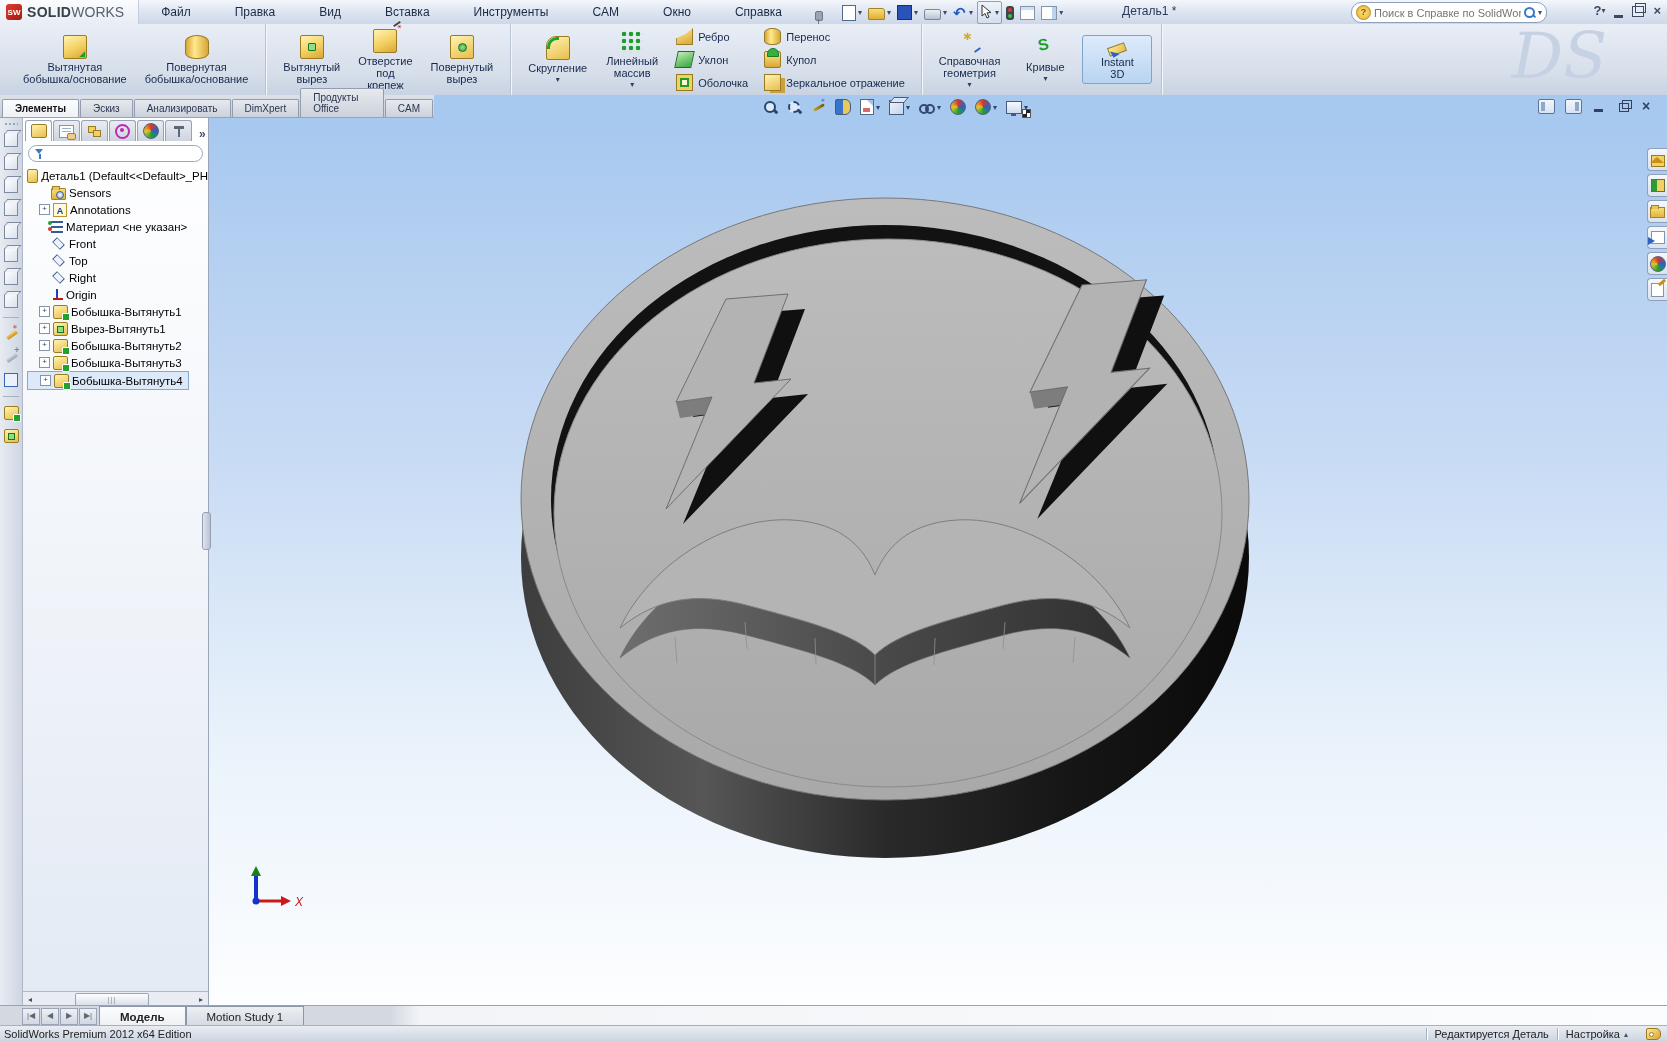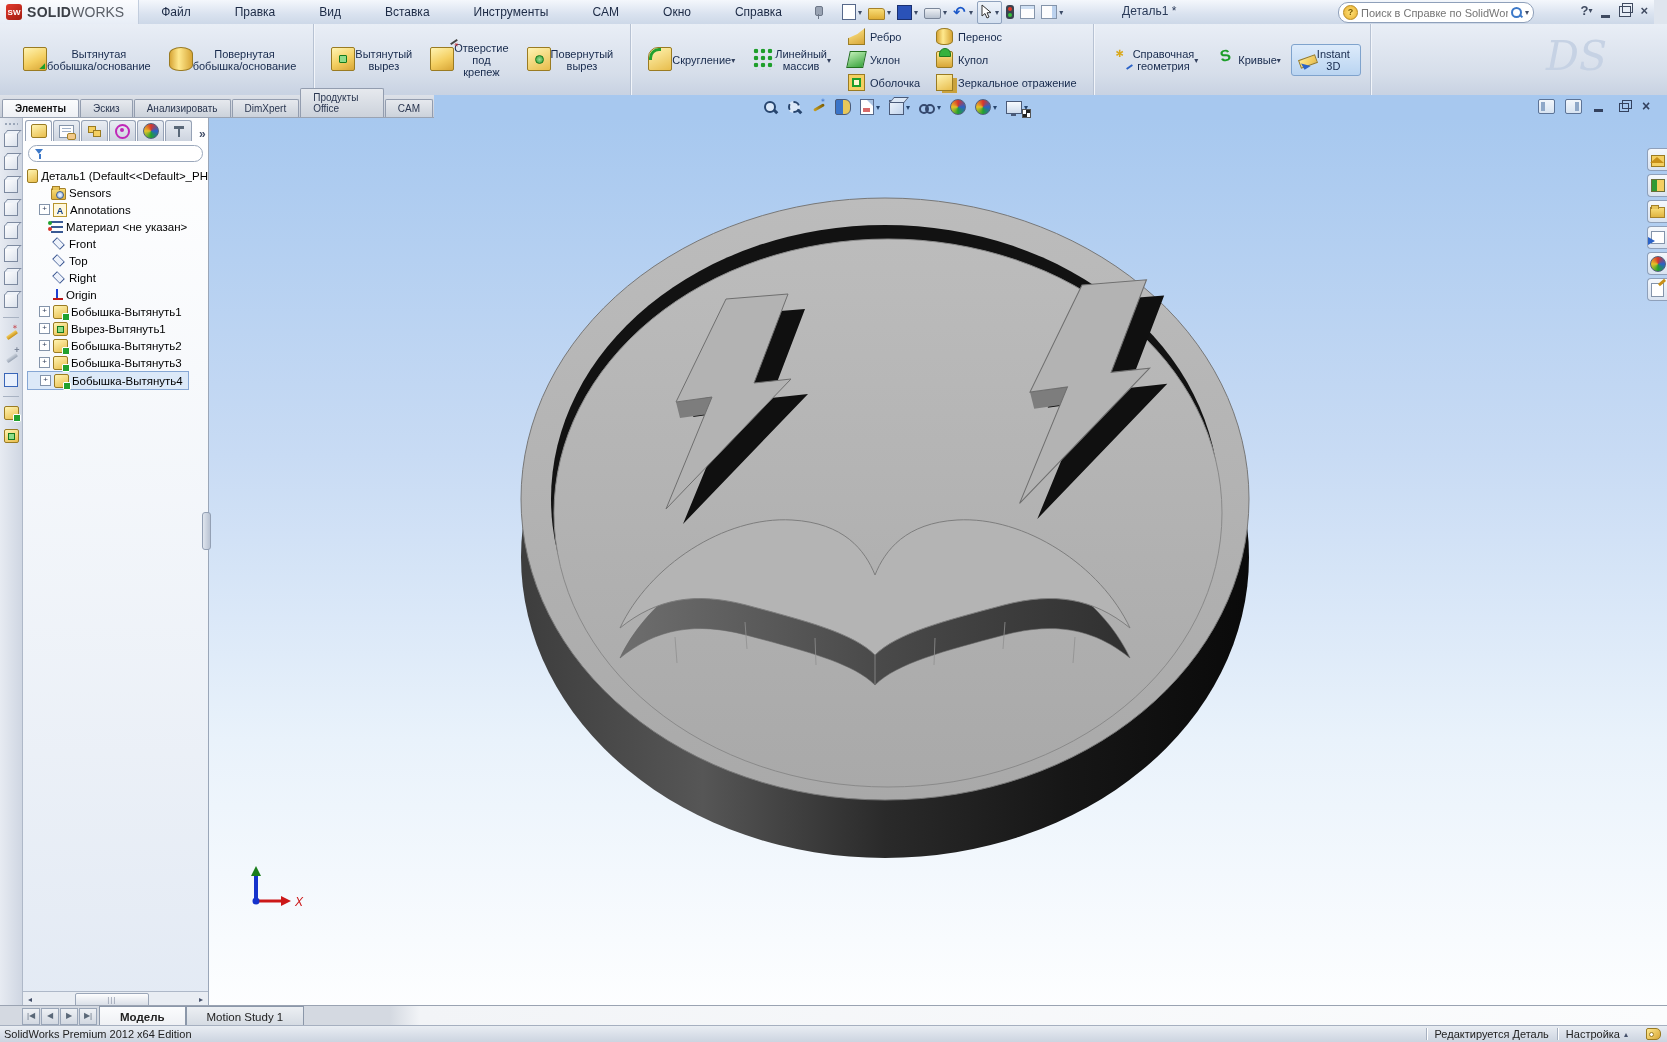--- a/index.html
+++ b/index.html
@@ -1,20 +1,20 @@
 <!DOCTYPE html>
 <html><head>
 <meta charset="utf-8">
 <style>
   html,body{margin:0;padding:0;}
   body{width:1667px;height:1042px;overflow:hidden;font-family:"Liberation Sans","DejaVu Sans",sans-serif;font-size:11px;color:#15233f;background:#dfe5ee;position:relative;-webkit-font-smoothing:antialiased;}
   #app{position:absolute;inset:0;}
 
   
-  #titlebar{position:absolute;top:0;left:0;right:13px;height:24px;background:linear-gradient(#f4f7fc,#d9e2ef 60%,#cdd8e8);border-bottom:1px solid #aab6c8;display:flex;align-items:center;}
+  #titlebar{position:absolute;top:0;left:0;right:0;height:24px;background:linear-gradient(#f4f7fc,#d9e2ef 60%,#cdd8e8);border-bottom:1px solid #aab6c8;display:flex;align-items:flex-end;}
   #brand{display:flex;align-items:center;gap:5px;padding:0 14px 0 6px;height:100%;background:linear-gradient(#fbfcfe,#e7edf6);border-right:1px solid #c2cddd;}
   #sw-logo{width:16px;height:16px;background:linear-gradient(145deg,#e23b2e,#a31b10);border-radius:3px;color:#fff;font-size:8px;font-weight:bold;display:flex;align-items:center;justify-content:center;}
   #brand b{font-size:14px;color:#3b3f46;letter-spacing:.3px;}
   #brand span.rest{font-size:14px;color:#5b6068;font-weight:normal;}
   #menubar{display:flex;align-items:center;height:100%;}
   .menu-item{padding:0 22px;line-height:23px;font-size:12px;color:#1c2a45;cursor:default;}
   #pin{width:14px;height:14px;margin:0 6px;position:relative;}
   #pin::before{content:"";position:absolute;left:5px;top:1px;width:6px;height:8px;background:#9aa4b4;border:1px solid #6d7788;border-radius:2px;}
   #pin::after{content:"";position:absolute;left:8px;top:9px;width:1px;height:5px;background:#6d7788;}
   #quickbar{display:flex;align-items:center;gap:2px;margin-left:10px;}
@@ -32,29 +32,29 @@
   #win-buttons{position:absolute;right:6px;top:3px;display:flex;align-items:center;gap:9px;}
   .winbtn{color:#3f4a60;font-size:13px;line-height:16px;font-weight:bold;}
   .winbtn .dd{font-size:8px;vertical-align:2px;}
   .wb-min{display:inline-block;width:9px;height:3px;background:#3f4a60;margin-top:10px;}
   .wb-restore{display:inline-block;width:10px;height:9px;border:1px solid #3f4a60;position:relative;background:#e7edf6;}
   .wb-restore::before{content:"";position:absolute;left:2px;top:-4px;width:9px;height:8px;border:1px solid #3f4a60;}
 
   
   #ribbon{position:absolute;top:24px;left:0;right:0;height:71px;background:linear-gradient(#e9eef6,#d6deea 70%,#c8d2e2);border-bottom:1px solid #7f8ba0;display:flex;align-items:stretch;padding-left:6px;}
   .rgroup{display:flex;align-items:center;padding:2px 8px;border-right:1px solid #b7c2d3;box-shadow:1px 0 0 #f2f5fa;}
-  .rbig{display:flex;align-items:center;justify-content:flex-start;padding:3px 7px;margin:0 1px;border:1px solid transparent;border-radius:3px;min-width:54px;}
+  .rbig{display:flex;flex-direction:column;align-items:center;justify-content:flex-start;padding:3px 7px;margin:0 1px;border:1px solid transparent;border-radius:3px;min-width:54px;}
   .rbig .ric{margin-bottom:2px;}
   .rbig-label{text-align:center;line-height:12px;white-space:pre-line;color:#16294c;}
   .rbig .dd{font-size:8px;color:#33415e;margin-top:1px;}
   .rbig.active{background:linear-gradient(#ddebfb,#b9d4f1);border:1px solid #7fa3cd;}
   .rsmallcol{display:flex;flex-direction:column;justify-content:center;gap:4px;margin:0 5px;}
   .rsmall{display:flex;align-items:center;gap:5px;padding:1px 3px;border-radius:2px;}
   .rsmall span.lbl{color:#16294c;white-space:nowrap;}
-  #ds-watermark{position:absolute;right:60px;top:26px;font-size:41px;font-style:italic;color:#c6d2e4;font-family:"DejaVu Serif",serif;line-height:60px;pointer-events:none;text-align:right;}
+  #ds-watermark{position:absolute;right:60px;top:26px;font-size:64px;font-style:italic;color:#c6d2e4;font-family:"DejaVu Serif",serif;line-height:60px;pointer-events:none;text-align:right;}
 
   
   .ic,.ric{display:inline-block;position:relative;flex:none;}
   .ric{width:22px;height:22px;}
   .ic{width:15px;height:15px;}
   .cube-y{background:linear-gradient(155deg,#fff4b2 0%,#f4cf61 55%,#d8a637 100%);border:1px solid #9a7b22;border-radius:2px;}
   .cube-g{background:linear-gradient(155deg,#c9f2c0 0%,#62c85a 60%,#2f9a33 100%);border:1px solid #22701f;border-radius:2px;}
   .acc-arrow::after{content:"";position:absolute;right:-3px;bottom:-3px;width:0;height:0;border:4px solid transparent;border-top-color:#1d9e2a;transform:rotate(-45deg);}
   .acc-hole::after{content:"";position:absolute;left:50%;top:50%;width:6px;height:6px;margin:-4px 0 0 -4px;border:1px solid #157a1d;background:#8fdc8a;border-radius:1px;}
   .acc-ring::after{content:"";position:absolute;left:50%;top:50%;width:7px;height:7px;margin:-5px 0 0 -5px;border:2px solid #157a1d;border-radius:50%;}

